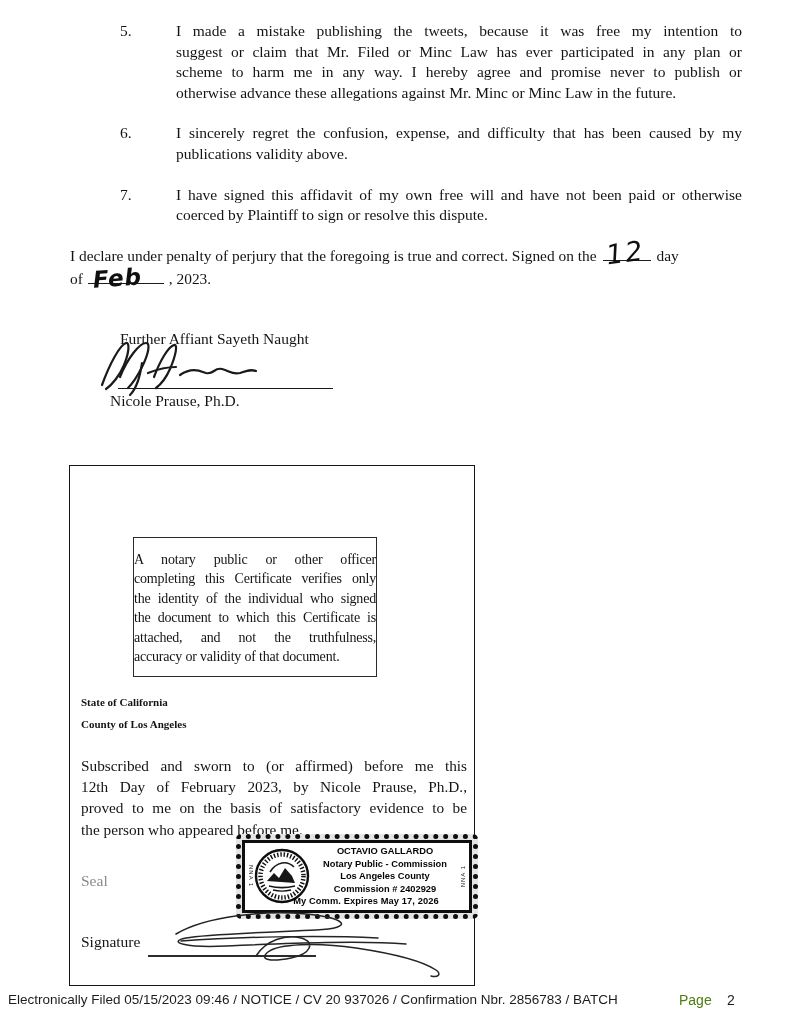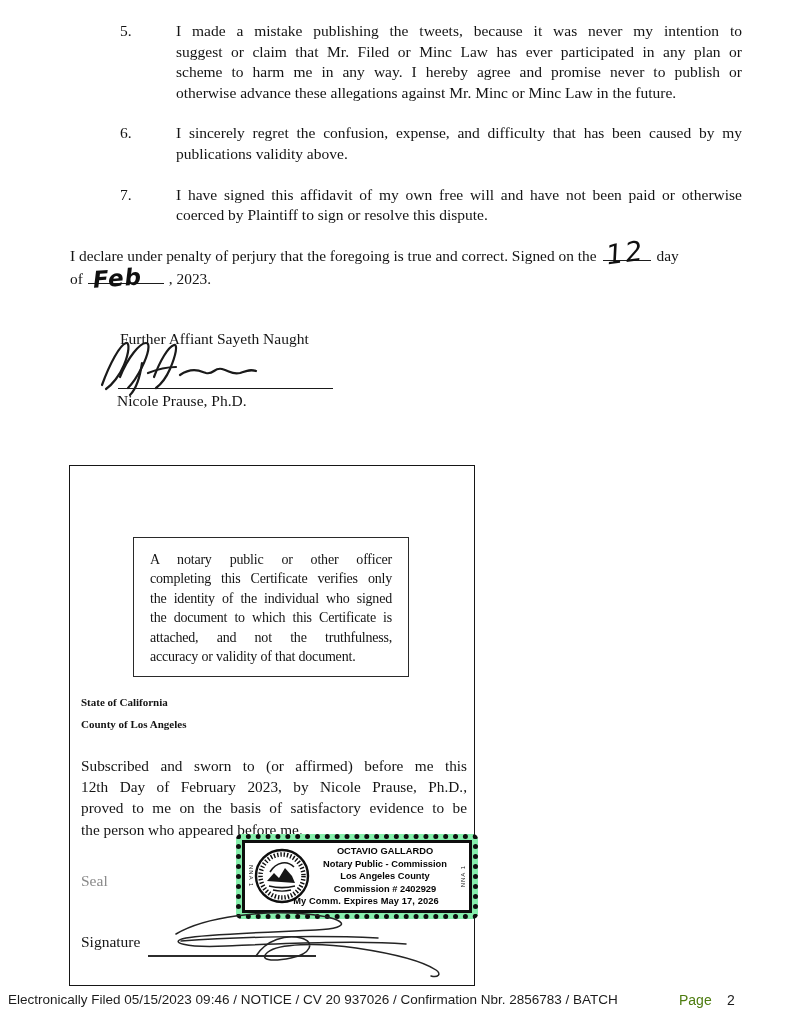--- a/index.html
+++ b/index.html
@@ -24,35 +24,35 @@
   .blank{display:inline-block;position:relative;border-bottom:1.8px solid #1d1d1d;height:16px;vertical-align:baseline;}
   .blank-day{width:48px;margin:0 6px;}
   .blank-month{width:76px;margin:0 5px;}
   .hw{position:absolute;font-family:"DejaVu Sans",sans-serif;font-style:italic;color:#101010;}
   .hw-day{left:3px;bottom:-4px;font-size:27px;transform:rotate(-8deg);letter-spacing:2px;}
   .hw-month{left:5px;bottom:-6px;font-size:23px;font-weight:bold;transform:rotate(-4deg);letter-spacing:1px;}
   
   .closing{position:absolute;left:120px;top:330px;font-size:15.5px;}
   .sig-svg{position:absolute;left:96px;top:333px;}
   .sig-line{position:absolute;left:118px;top:388px;width:215px;border-top:1.8px solid #1a1a1a;}
-  .affiant-name{position:absolute;left:117px;top:392px;font-size:15.5px;}
+  .affiant-name{position:absolute;left:110px;top:392px;font-size:15.5px;}
   
   .notary-box{position:absolute;left:69px;top:465px;width:404px;height:519px;border:1.7px solid #161616;}
-  .disclaimer{position:absolute;left:63px;top:71px;width:242px;height:114px;border:1.7px solid #2a2a2a;padding:12px 16px;}
+  .disclaimer{position:absolute;left:63px;top:71px;width:242px;height:114px;border:1.7px solid #2a2a2a;padding:12px 0;}
   .disc-line{white-space:nowrap;font-size:14px;line-height:19.4px;letter-spacing:-0.2px;}
   .state-block{position:absolute;left:11px;top:226px;font-weight:bold;font-size:11px;line-height:21.5px;}
   .attestation{position:absolute;left:11px;top:289px;width:386px;}
   .att-line{white-space:nowrap;font-size:15.3px;line-height:21.2px;}
   .seal-label{position:absolute;left:11px;top:406px;font-size:15.5px;color:#8a8a8a;}
   .sig-label{position:absolute;left:11px;top:467px;font-size:15.5px;}
   .notary-sig-line{position:absolute;left:78px;top:489px;width:168px;border-top:2px solid #2c2c2c;}
   .squiggle-svg{position:absolute;left:46px;top:438px;}
   
   .stamp{position:absolute;left:166px;top:368px;}
-  .stamp-outer{border:5px dotted #0e0e0e;border-radius:5px;background:#86efac;}
+  .stamp-outer{border:5px dotted #0e0e0e;border-radius:5px;background:#e5e5e5;}
   .stamp-inner{border:3.5px solid #0e0e0e;margin:1px;display:flex;align-items:center;padding:2px 2px;background:#fff;}
   .stamp-side{writing-mode:vertical-rl;font-family:"Liberation Sans",sans-serif;font-size:6px;letter-spacing:1px;color:#151515;line-height:7px;}
   .stamp-side.flip{transform:rotate(180deg);}
   .stamp-text{width:150px;font-family:"Liberation Sans",sans-serif;font-weight:bold;color:#050505;text-align:center;position:relative;}
   .st-line{font-size:9.3px;line-height:12.6px;white-space:nowrap;}
   .st-expires{margin-left:-38px;letter-spacing:0.1px;}
   
   .footer-filing{position:absolute;left:8px;top:992px;font-family:"Liberation Sans",sans-serif;font-size:13.5px;color:#1c1c1c;}
   .footer-page-label{position:absolute;left:679px;top:992px;font-family:"Liberation Sans",sans-serif;font-size:14px;color:#4d7c0f;}
   .footer-page-num{position:absolute;left:727px;top:992px;font-family:"Liberation Sans",sans-serif;font-size:14px;color:#1c1c1c;}
@@ -60,21 +60,21 @@
 </style>
 </head>
 <body>
 
 <div class="page">
 
   <div class="paras">
     <div class="para">
       <div class="para-num">5.</div>
       <div class="para-text">
-        <div class="line jline">I made a mistake publishing the tweets, because it was never my intention to</div>
+        <div class="line jline">I made a mistake publishing the tweets, because it was free my intention to</div>
         <div class="line jline">suggest or claim that Mr. Filed or Minc Law has ever participated in any plan or</div>
         <div class="line jline">scheme to harm me in any way. I hereby agree and promise never to publish or</div>
         <div class="line">otherwise advance these allegations against Mr. Minc or Minc Law in the future.</div>
       </div>
     </div>
     <div class="para">
       <div class="para-num">6.</div>
       <div class="para-text">
         <div class="line jline">I sincerely regret the confusion, expense, and difficulty that has been caused by my</div>
         <div class="line">publications validity above.</div>

